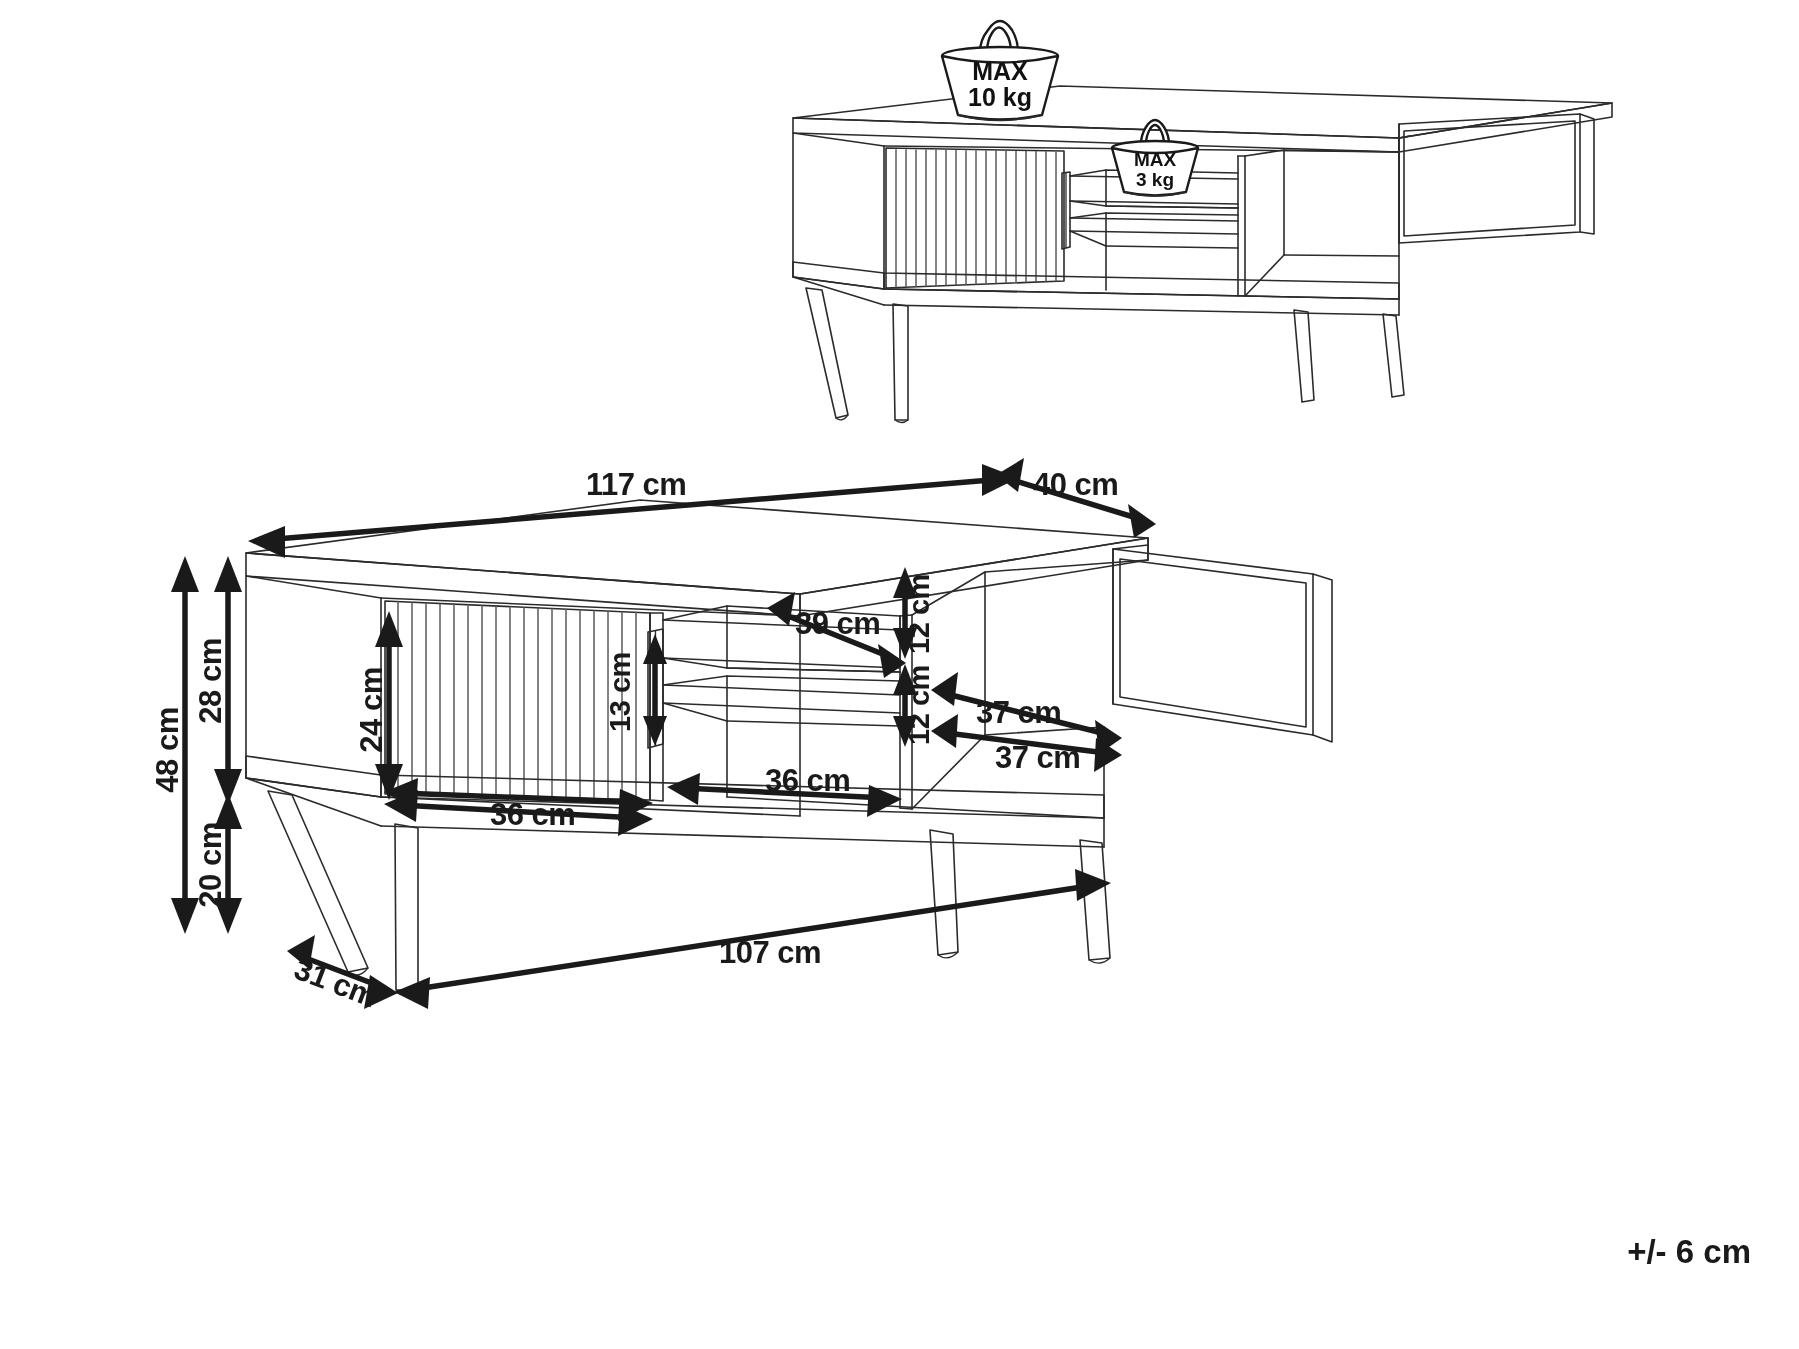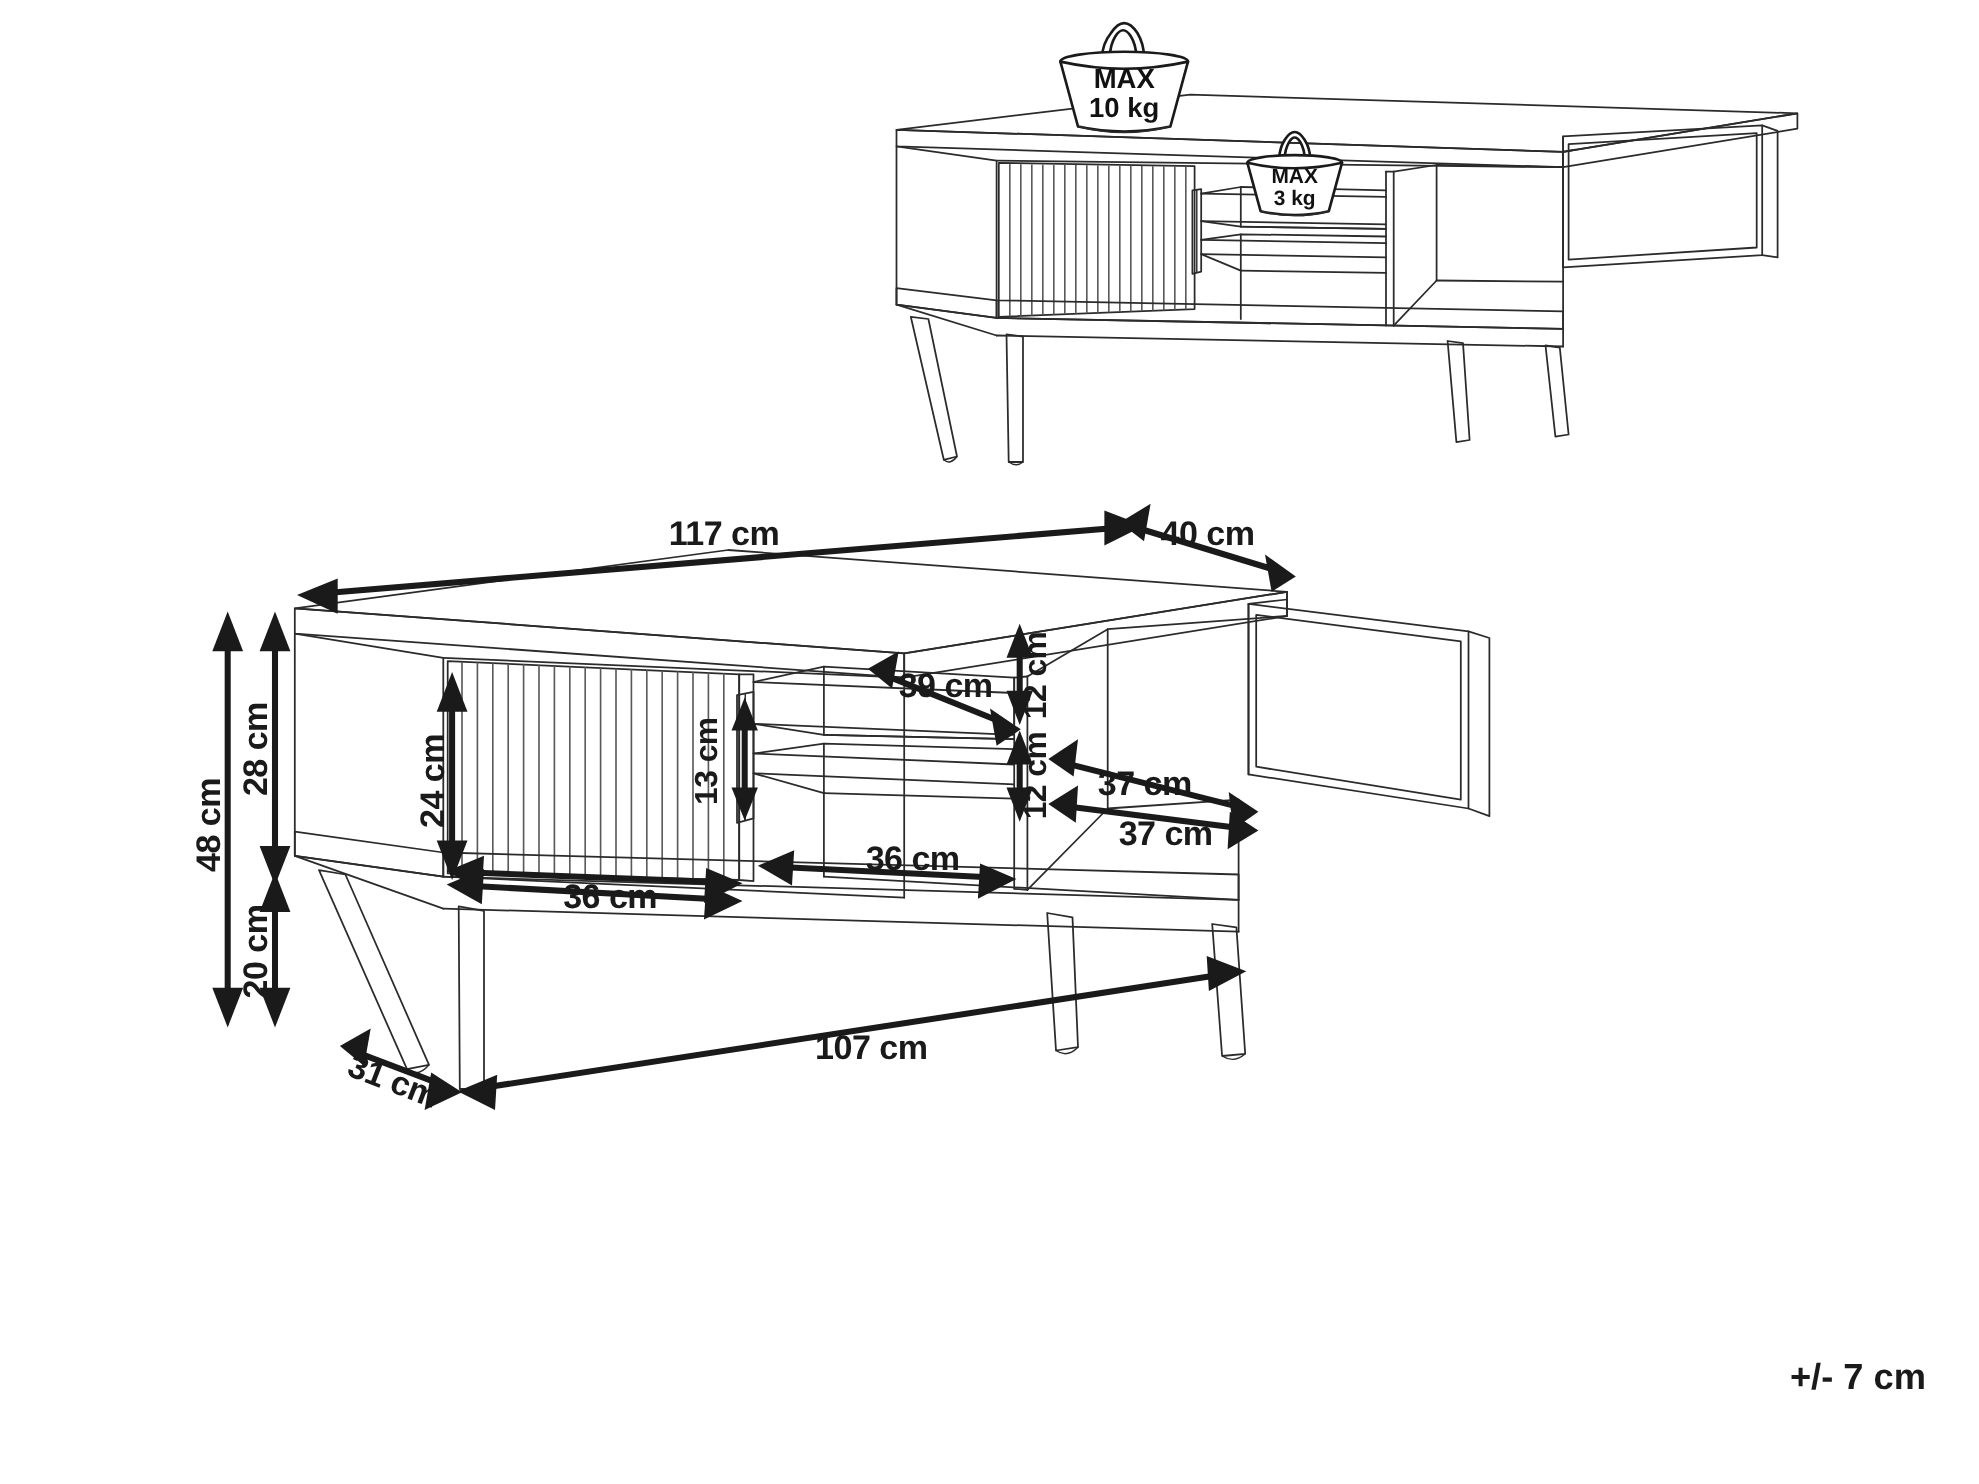--- a/index.html
+++ b/index.html
@@ -2,21 +2,21 @@
 <html><head>
 <meta charset="utf-8">
 <title>TV Stand Dimension Drawing</title>
 <style>
   html,body{margin:0;padding:0;background:#ffffff;}
   body{
     width:1799px;height:1349px;position:relative;overflow:hidden;
     font-family:"Liberation Sans", sans-serif;
     color:#1a1a1a;
   }
-  .stage{position:absolute;inset:0;padding-left:22px;}
+  .stage{position:absolute;inset:0;}
   svg{display:block;}
   .dimtext{
     font-family:"Liberation Sans", sans-serif;
     font-weight:bold;
     fill:#1a1a1a;
     font-size:31px;
     letter-spacing:-0.5px;
   }
   .dimtext.small{font-size:29px;}
   .weighttext{
@@ -364,15 +364,15 @@
       <path class="dimline" d="M 410 990 L 1095 885"></path>
       <polygon class="arrowhead" points="394,992 430,977 428,1009"></polygon>
       <polygon class="arrowhead" points="1111,883 1075,869 1077,901"></polygon>
       <text class="dimtext" x="719" y="963">107 cm</text>
     </g>
 
   </g>
 
 </svg>
 
-<div class="tol">+/- 7 cm</div>
+<div class="tol">+/- 6 cm</div>
 
 </div>
 
 </body></html>

